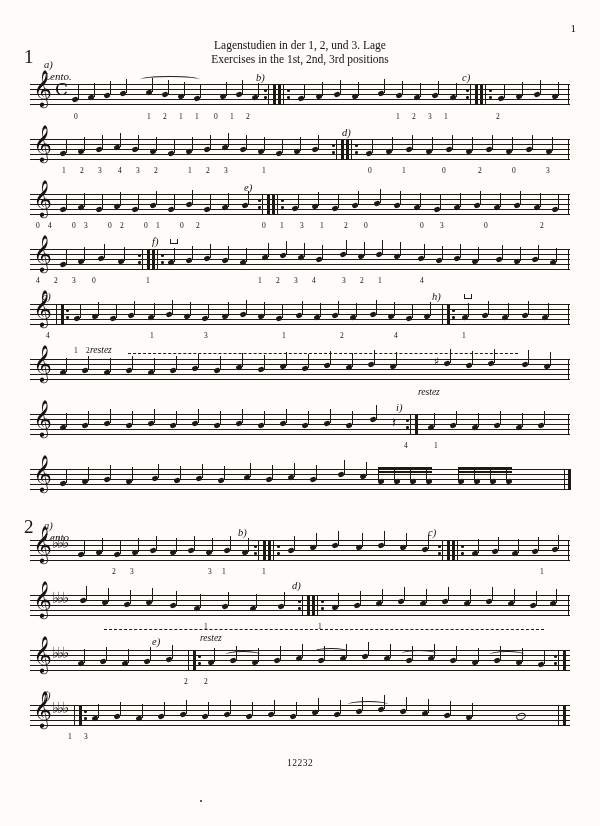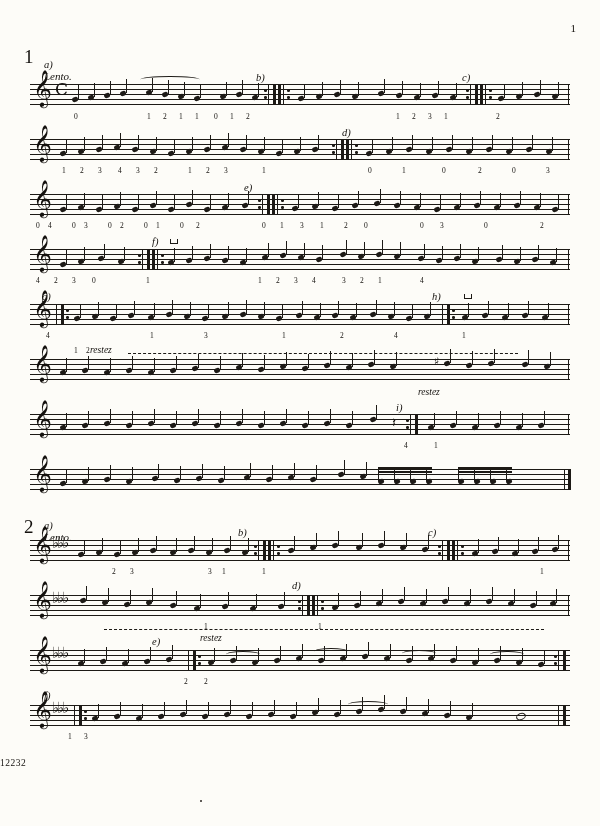--- a/index.html
+++ b/index.html
@@ -67,20 +67,21 @@
   .fingering {
     position: absolute;
     font-size: 7.5px;
     font-family: "Liberation Serif", serif;
   }
   .plate {
     position: absolute;
     bottom: 58px;
     left: 0;
     width: 600px;
+    text-align: center;
     font-size: 9.5px;
     letter-spacing: 0.5px;
   }
   .dot-mark {
     position: absolute;
     left: 200px;
     bottom: 24px;
     width: 2px;
     height: 2px;
     background: #2a2622;
@@ -207,20 +208,24 @@
 </style>
 </head>
 <body>
 
 <div class="page">
 
   <div class="page-number">1</div>
 
   <div class="head-block">
     <div class="title-row">
+      <span>Lagenstudien in der 1, 2, und 3. Lage</span>
+    </div>
+    <div class="title-row second">
+      <span>Exercises in the 1st, 2nd, 3rd positions</span>
     </div>
   </div>
 
   <div class="big-num" style="left:24px; top:46px;">1</div>
   <div class="tempo" style="left:44px; top:70px;">Lento.</div>
   <div class="sec-letter" style="left:44px; top:59px;">a)</div>
   <div class="sec-letter" style="left:256px; top:72px;">b)</div>
   <div class="sec-letter" style="left:462px; top:72px;">c)</div>
   <div class="sec-letter" style="left:342px; top:127px;">d)</div>
   <div class="sec-letter" style="left:244px; top:182px;">e)</div>

